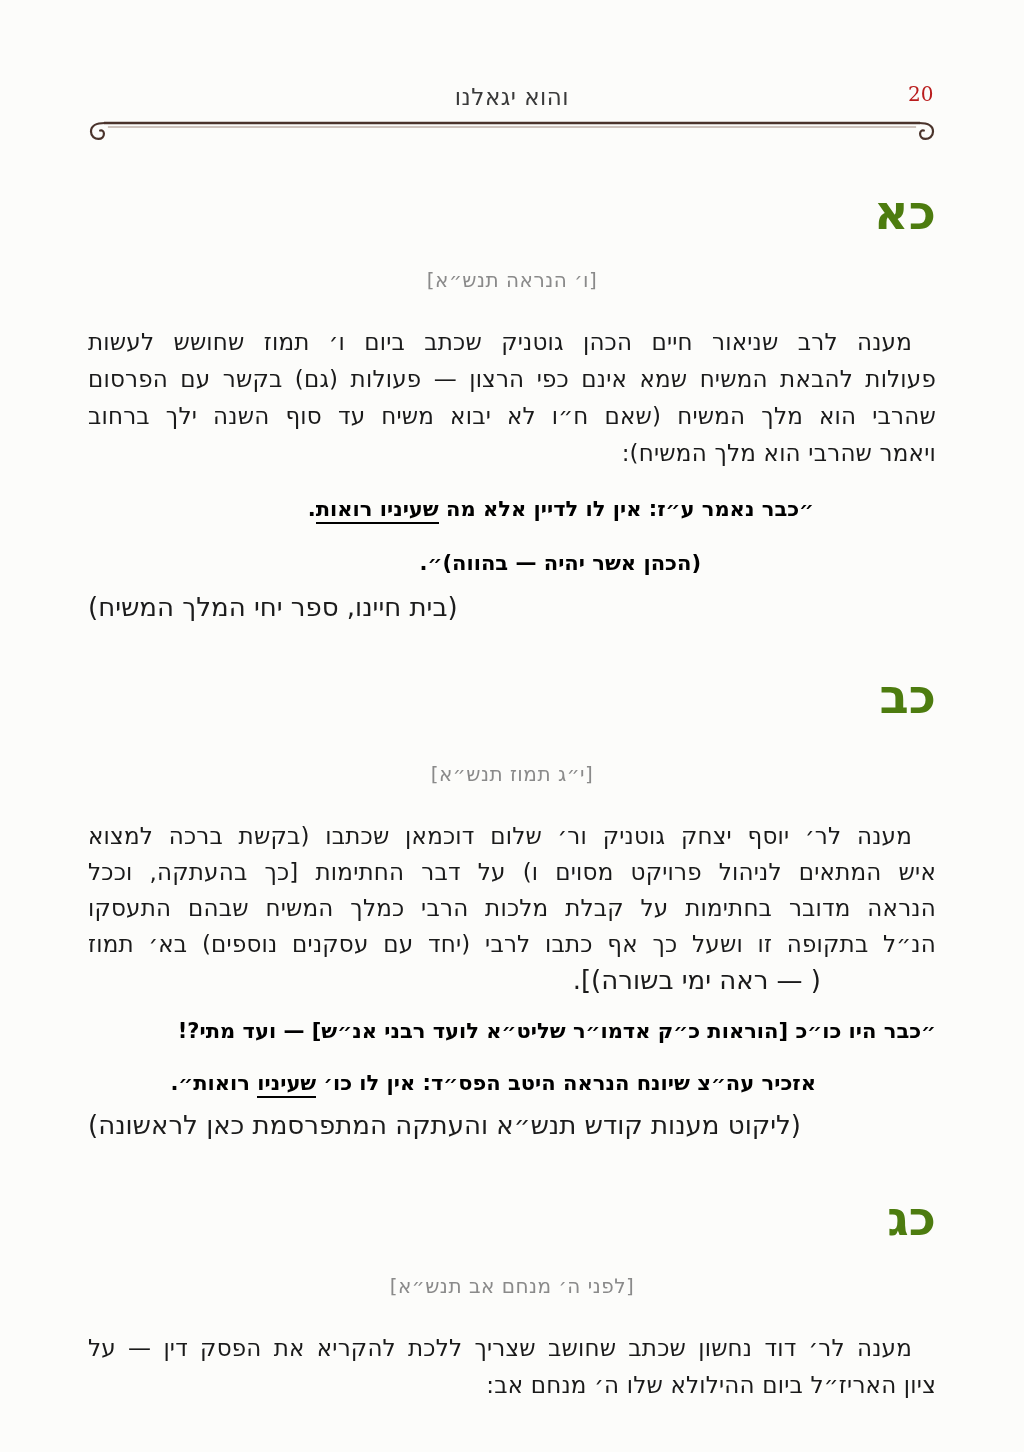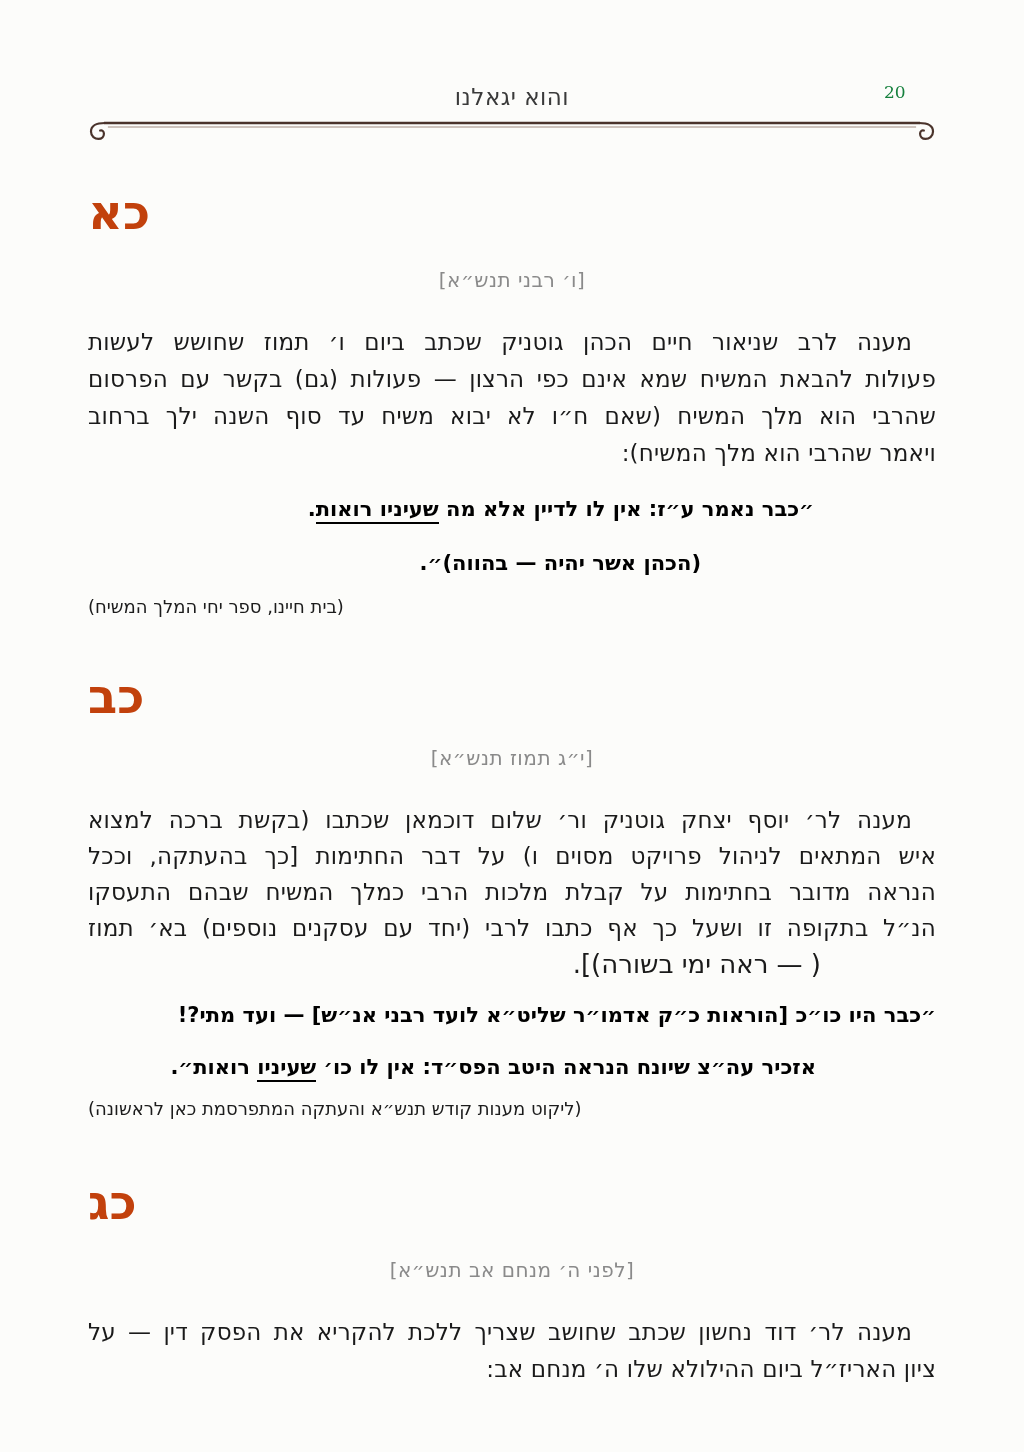--- a/index.html
+++ b/index.html
@@ -15,38 +15,38 @@
     padding-top:84px;
     direction:rtl;
   }
   
   .pagehead{position:relative;height:24px;direction:rtl;}
   .head-title{
     text-align:center;font-size:23px;color:#3a3a3a;
     letter-spacing:.5px;
   }
   .page-num{
-    position:absolute;top:-2px;left:796px;
-    direction:ltr;font-size:17px;color:#15803d;
+    position:absolute;top:-2px;left:820px;
+    direction:ltr;font-size:20px;color:#b91c1c;
     font-family:"DejaVu Serif", serif;
   }
   .rule-wrap{margin-top:8px;height:26px;}
   
   .sec-head{
-    margin-top:44px;text-align:left;
-    font-size:48px;font-weight:700;color:#c2410c;
+    margin-top:44px;text-align:right;
+    font-size:48px;font-weight:700;color:#4d7c0f;
     line-height:52px;
   }
   .sec-head.h2{margin-top:50px;}
   .sec-head.h3{margin-top:54px;}
   .sec-date{
     margin-top:30px;text-align:center;
     font-size:20px;color:#8a8a8a;letter-spacing:.5px;
   }
-  .sec-date.d2{margin-top:24px;}
+  .sec-date.d2{margin-top:40px;}
   
   .para{margin-top:32px;}
   .para .line{
     font-size:23px;line-height:37px;
     letter-spacing:.2px;color:#1a1a1a;
     text-align:justify;text-align-last:justify;
   }
   .para .line.first{padding-right:24px;}
   .para .line.last{text-align:right;text-align-last:right;}
   .para.p2 .line{line-height:36px;}
@@ -63,21 +63,21 @@
     font-size:21px;line-height:30px;
     text-align:right;direction:rtl;
   }
   .q1s1{margin-top:22px;padding-right:122px;}
   .q2s1{margin-top:24px;padding-right:235px;text-align:right;}
   .q1s2{margin-top:18px;padding-right:0;}
   .q2s2{margin-top:22px;padding-right:120px;}
   .u{border-bottom:2.5px solid #000;padding-bottom:1px;}
   
   .source{
-    margin-top:16px;font-size:18px;line-height:26px;
+    margin-top:16px;font-size:26px;line-height:26px;
     color:#1c1c1c;text-align:left;direction:rtl;
   }
   .source.s2{margin-top:14px;}
 </style>
 </head>
 <body>
 
 <div class="page">
 
   <div class="pagehead">
@@ -88,21 +88,21 @@
   <div class="rule-wrap">
     <svg width="848" height="26" viewBox="0 0 852 26">
       <line x1="16" y1="7" x2="836" y2="7" stroke="#4a332b" stroke-width="2.6"></line>
       <line x1="20" y1="11" x2="832" y2="11" stroke="#a08a80" stroke-width="1"></line>
       <path d="M 17 7 C 8 7 3 10 3 15.5 C 3 20.5 7 23 10.5 23 C 14 23 16 20.5 16 17.8 C 16 15.4 14.2 13.8 12.2 14.6" fill="none" stroke="#4a332b" stroke-width="2.2" stroke-linecap="round"></path>
       <path d="M 835 7 C 844 7 849 10 849 15.5 C 849 20.5 845 23 841.5 23 C 838 23 836 20.5 836 17.8 C 836 15.4 837.8 13.8 839.8 14.6" fill="none" stroke="#4a332b" stroke-width="2.2" stroke-linecap="round"></path>
     </svg>
   </div>
 
   <div class="sec-head">כא</div>
-  <div class="sec-date">[ו׳ רבני תנש״א]</div>
+  <div class="sec-date">[ו׳ הנראה תנש״א]</div>
 
   <div class="para">
     <div class="line first">מענה לרב שניאור חיים הכהן גוטניק שכתב ביום ו׳ תמוז שחושש לעשות</div>
     <div class="line">פעולות להבאת המשיח שמא אינם כפי הרצון — פעולות (גם) בקשר עם הפרסום</div>
     <div class="line">שהרבי הוא מלך המשיח (שאם ח״ו לא יבוא משיח עד סוף השנה ילך ברחוב</div>
     <div class="line last">ויאמר שהרבי הוא מלך המשיח):</div>
   </div>
 
   <div class="quote q1s1">
     <span>״כבר נאמר ע״ז: אין לו לדיין אלא מה </span><span class="u">שעיניו רואות</span><span>.</span>

